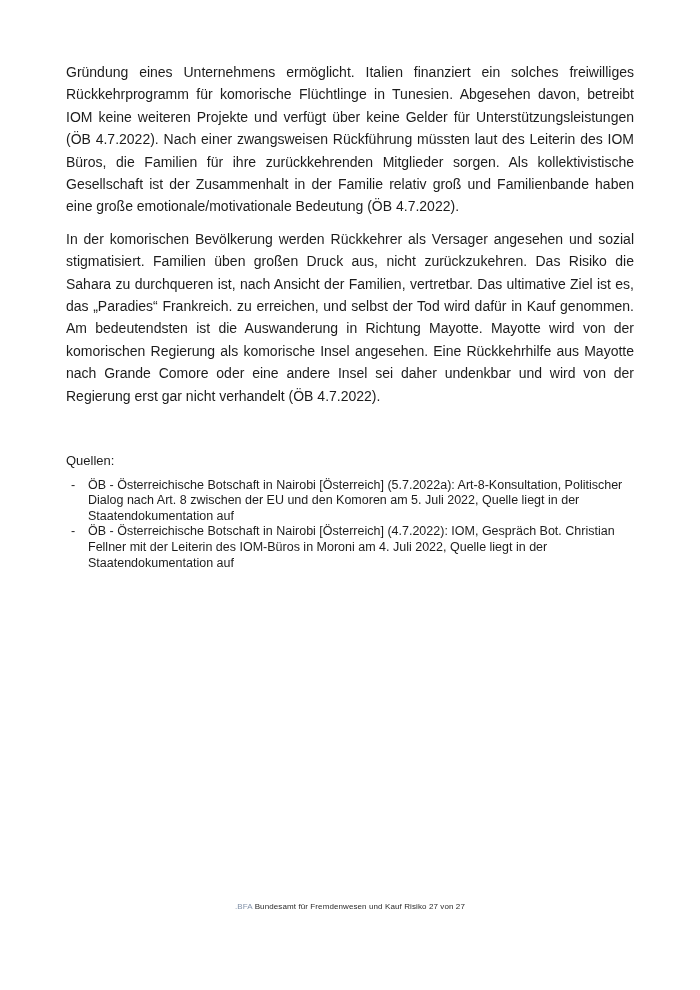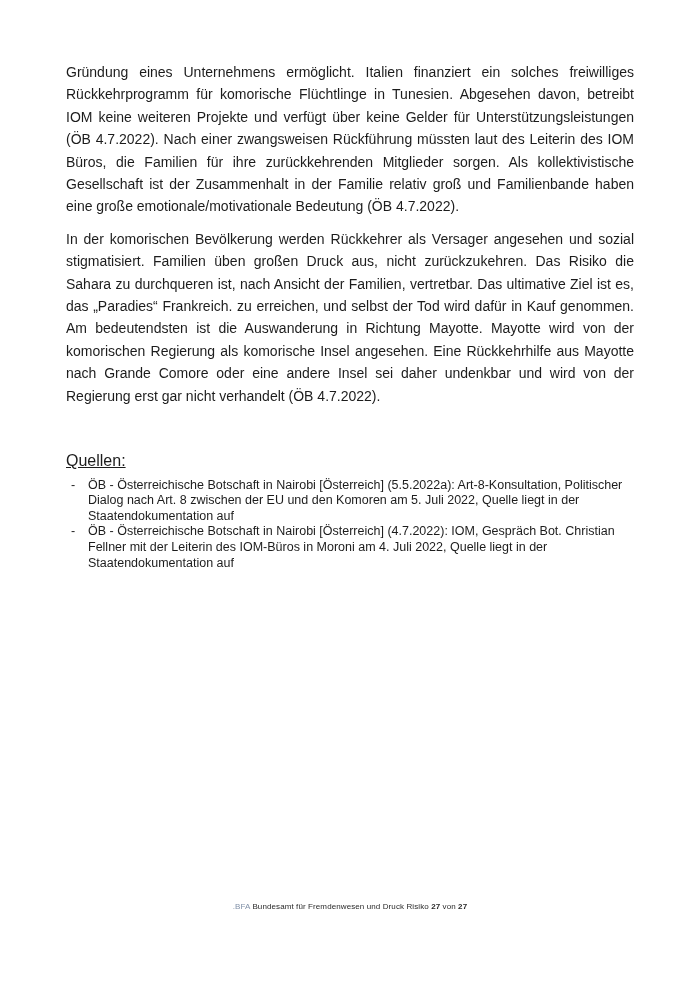--- a/index.html
+++ b/index.html
@@ -26,23 +26,22 @@
     margin: 0 0 10px 0;
     font-size: 14px;
     line-height: 22.4px;
     text-align: justify;
     color: #1c1c1c;
   }
   .sources {
     margin-top: 12px;
   }
   .sources-heading {
-    font-size: 16px;
+    font-size: 13px;
     line-height: 15.5px;
-    text-decoration: underline;
     margin-bottom: 9px;
     color: #1c1c1c;
     margin-top: 46px;
   }
   .source-item {
     display: flex;
     width: 562px;
     font-size: 12.5px;
     line-height: 15.6px;
     color: #1c1c1c;
@@ -67,50 +66,50 @@
     font-size: 8px;
     line-height: 10px;
     color: #2a2a2a;
     letter-spacing: 0.1px;
   }
   .footer .bfa-logo {
     color: #8191a8;
     font-weight: normal;
   }
   .footer .bold-num {
-    font-weight: bold;
+    font-weight: normal;
   }
 </style>
 </head>
 <body>
 
 <div class="page">
   <div class="content">
 
     <p class="body-text">Gründung eines Unternehmens ermöglicht. Italien finanziert ein solches freiwilliges Rückkehrprogramm für komorische Flüchtlinge in Tunesien. Abgesehen davon, betreibt IOM keine weiteren Projekte und verfügt über keine Gelder für Unterstützungsleistungen (ÖB 4.7.2022). Nach einer zwangsweisen Rückführung müssten laut des Leiterin des IOM Büros, die Familien für ihre zurückkehrenden Mitglieder sorgen. Als kollektivistische Gesellschaft ist der Zusammenhalt in der Familie relativ groß und Familienbande haben eine große emotionale/motivationale Bedeutung (ÖB 4.7.2022).</p>
 
     <p class="body-text">In der komorischen Bevölkerung werden Rückkehrer als Versager angesehen und sozial stigmatisiert. Familien üben großen Druck aus, nicht zurückzukehren. Das Risiko die Sahara zu durchqueren ist, nach Ansicht der Familien, vertretbar. Das ultimative Ziel ist es, das „Paradies“ Frankreich. zu erreichen, und selbst der Tod wird dafür in Kauf genommen. Am bedeutendsten ist die Auswanderung in Richtung Mayotte. Mayotte wird von der komorischen Regierung als komorische Insel angesehen. Eine Rückkehrhilfe aus Mayotte nach Grande Comore oder eine andere Insel sei daher undenkbar und wird von der Regierung erst gar nicht verhandelt (ÖB 4.7.2022).</p>
 
     <div class="sources">
       <div class="sources-heading">Quellen:</div>
 
       <div class="source-item">
         <span class="dash">-</span>
-        <span class="src-text">ÖB - Österreichische Botschaft in Nairobi [Österreich] (5.5.2022a): Art-8-Konsultation, Politischer Dialog nach Art. 8 zwischen der EU und den Komoren am 5. Juli 2022, Quelle liegt in der Staatendokumentation auf</span>
+        <span class="src-text">ÖB - Österreichische Botschaft in Nairobi [Österreich] (5.7.2022a): Art-8-Konsultation, Politischer Dialog nach Art. 8 zwischen der EU und den Komoren am 5. Juli 2022, Quelle liegt in der Staatendokumentation auf</span>
       </div>
 
       <div class="source-item">
         <span class="dash">-</span>
         <span class="src-text">ÖB - Österreichische Botschaft in Nairobi [Österreich] (4.7.2022): IOM, Gespräch Bot. Christian Fellner mit der Leiterin des IOM-Büros in Moroni am 4. Juli 2022, Quelle liegt in der Staatendokumentation auf</span>
       </div>
     </div>
 
   </div>
 
   <div class="footer">
     <span class="bfa-logo">.BFA</span>
-    <span>Bundesamt für Fremdenwesen und Druck</span>
+    <span>Bundesamt für Fremdenwesen und Kauf</span>
     <span>Risiko</span>
     <span class="bold-num">27</span>
     <span>von</span>
     <span class="bold-num">27</span>
   </div>
 </div>
 
 </body></html>

